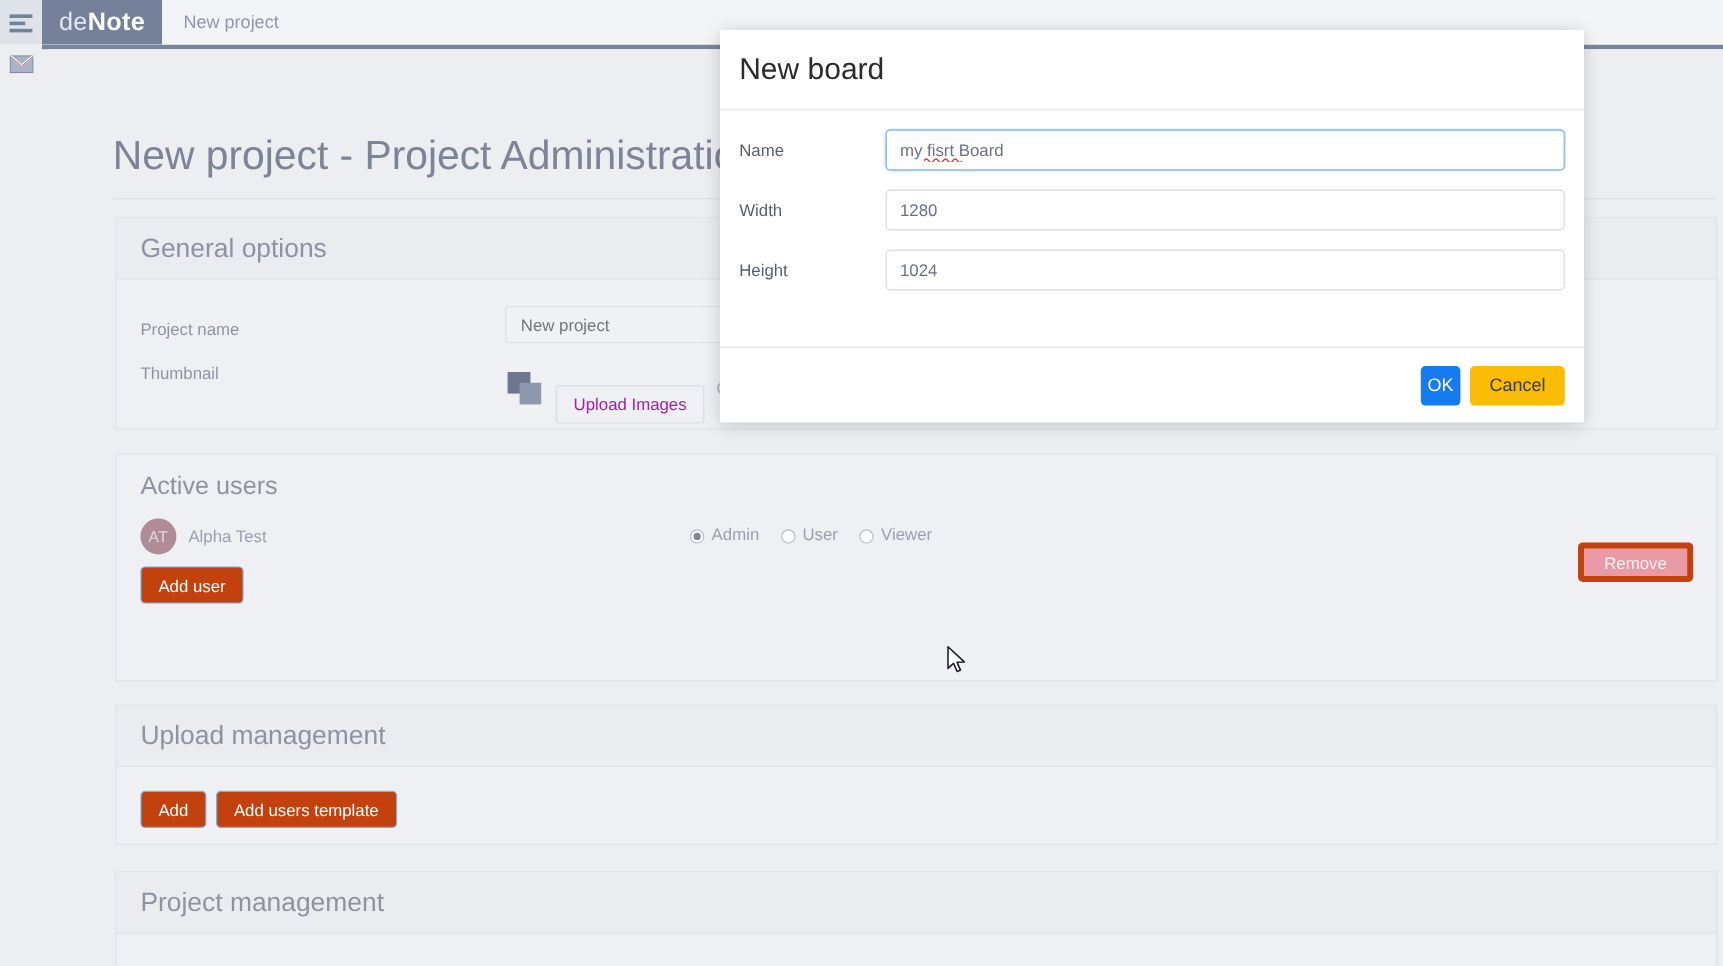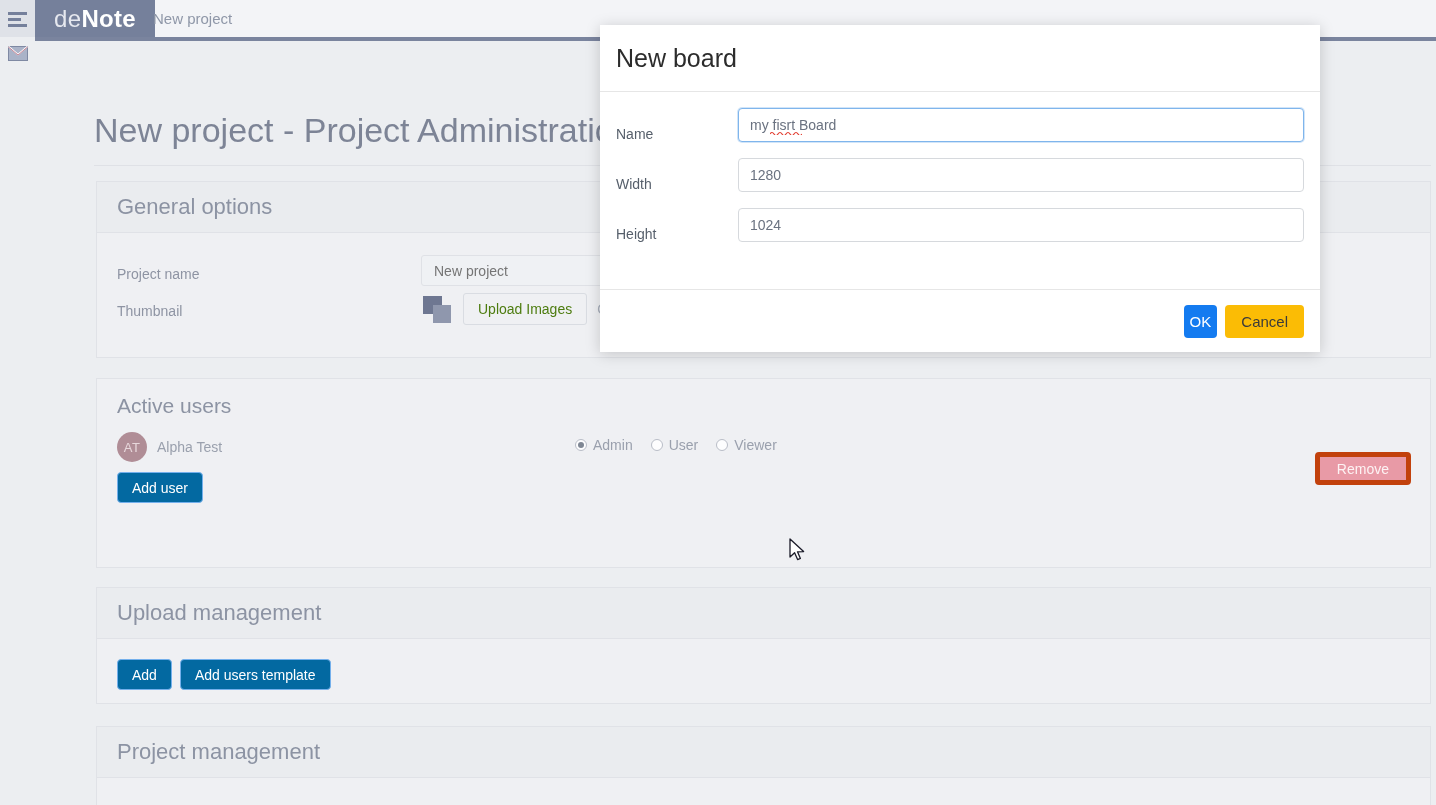--- a/index.html
+++ b/index.html
@@ -38,24 +38,24 @@
 
   
   #topbar {
     position: absolute; left: 35px; top: 0;
     width: 1401px; height: 37px;
     background: #f3f4f7;
     z-index: 4;
   }
   #brand {
     position: absolute; left: 0; top: 0;
-    width: 120px; height: 37px;
+    width: 100px; height: 37px;
     background: #75809b;
     color: #ffffff;
-    font-size: 24px;
+    font-size: 21px;
     display: flex; align-items: center; justify-content: center;
     letter-spacing: .3px;
   }
   #brand .light { font-weight: 300; color: #e6e8ef; }
   #brand .bold  { font-weight: 700; color: #ffffff; }
   #tab-project {
     position: absolute; left: 100px; top: 0;
     height: 37px; padding: 0 18px;
     display: flex; align-items: center;
     color: #8f97a8; font-size: 15px;
@@ -137,23 +137,24 @@
   }
   .thumb-ico .sq2 {
     position: absolute; left: 10px; top: 9px; width: 18px; height: 18px;
     background: #8f97ad;
   }
   #btn-upload {
     height: 32px; padding: 0 14px;
     background: transparent;
     border: 1px solid #d9dce2;
     border-radius: 3px;
-    color: #4d7c0f; font-size: 14px;
+    color: #a21caf; font-size: 14px;
     font-family: "Liberation Sans", sans-serif;
     cursor: pointer;
+    margin-top: 28px;
   }
   #drag-text {
     margin-left: 10px; font-size: 14px; color: #a8aebb;
     white-space: nowrap;
   }
 
   
   #panel-members { top: 337px; height: 190px; }
   #active-users-title {
     position: absolute; left: 20px; top: 15px;
@@ -168,21 +169,21 @@
     background: #b08d96;
     color: #e7d7db; font-size: 13px;
     display: flex; align-items: center; justify-content: center;
     letter-spacing: .5px;
   }
   #user-name { margin-left: 10px; font-size: 14px; color: #9aa0ad; }
   #role-radios {
     position: absolute; left: 478px; top: 58px;
     display: flex; align-items: center; gap: 18px;
   }
-  .radio-item { display: flex; align-items: center; font-size: 14px; color: #9aa0ad; }
+  .radio-item { display: flex; align-items: flex-end; font-size: 14px; color: #9aa0ad; }
   .radio-dot {
     width: 12px; height: 12px; border-radius: 50%;
     border: 1px solid #b9bdc7; background: #fdfdfe;
     margin-right: 6px; position: relative;
   }
   .radio-dot.on::after {
     content: ""; position: absolute;
     left: 2px; top: 2px; width: 6px; height: 6px;
     border-radius: 50%; background: #7f8794;
   }
@@ -190,21 +191,21 @@
     position: absolute; right: 19px; top: 54px;
     height: 33px; padding: 0 17px;
     background: #e89aa6; border: 5px solid #c2410c;
     border-radius: 4px; color: #fdf3f4; font-size: 14px;
     font-family: "Liberation Sans", sans-serif;
     cursor: pointer;
     margin-top: 19px;
   }
   .btn-blue {
     height: 31px; padding: 0 14px;
-    background: #0369a1; border: 1px solid #74b0ec;
+    background: #c2410c; border: 1px solid #74b0ec;
     border-radius: 4px; color: #ffffff; font-size: 14px;
     font-family: "Liberation Sans", sans-serif;
     cursor: pointer;
   }
   #btn-add-user { position: absolute; left: 20px; top: 93px; }
 
   
   #panel-board { top: 546px; height: 117px; }
   #board-btns {
     position: absolute; left: 20px; top: 20px;
@@ -223,21 +224,21 @@
     z-index: 50;
   }
   #modal-head {
     height: 67px;
     border-bottom: 1px solid #e6e6e6;
     display: flex; align-items: center;
     padding-left: 16px;
   }
   #modal-title { font-size: 25px; color: #2c2c2c; font-weight: 400; }
   #modal-body { padding: 16px 16px 0 16px; position: relative; height: 197px; }
-  .f-row { display: flex; align-items: flex-end; margin-bottom: 16px; }
+  .f-row { display: flex; align-items: center; margin-bottom: 16px; }
   .f-label {
     width: 122px; flex: none;
     font-size: 14px; color: #565f6b;
   }
   .f-input {
     flex: 1; height: 34px;
     border: 1px solid #d6d9dd; border-radius: 4px;
     font-size: 14px; color: #6a7280;
     font-family: "Liberation Sans", sans-serif;
     padding: 0 11px; outline: none;

